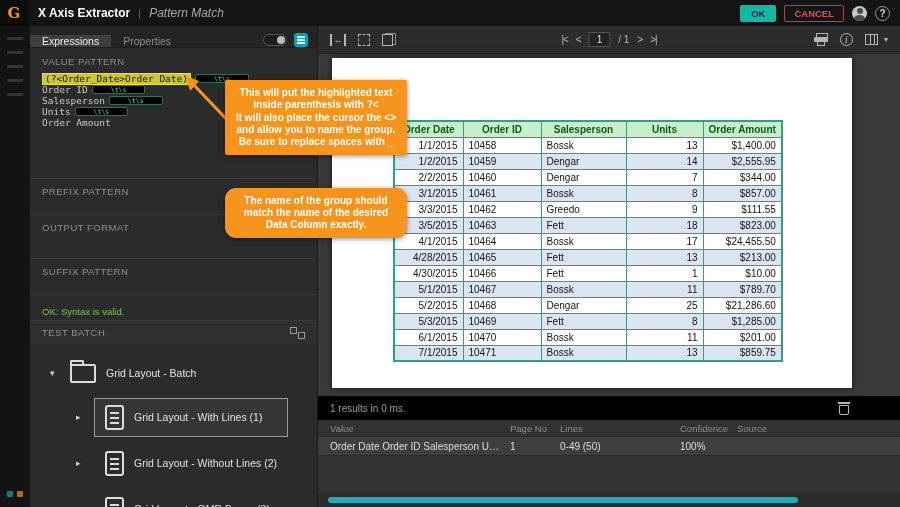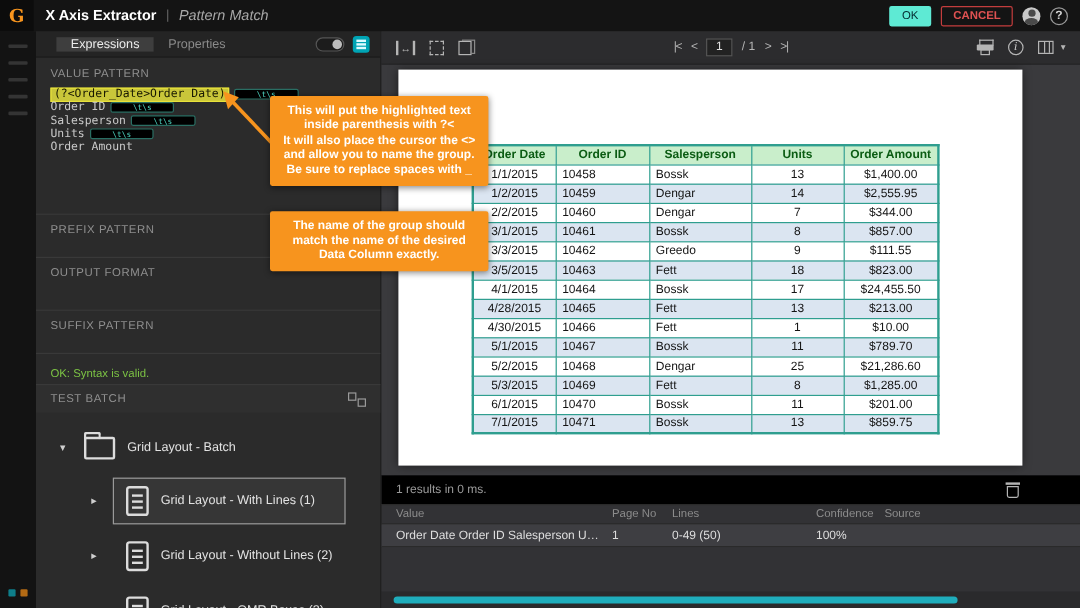--- a/index.html
+++ b/index.html
@@ -9,41 +9,41 @@
 
   
   .topbar { position:absolute; top:0; left:0; right:0; height:26px; background:#141414;
             display:flex; align-items:center; z-index:30; }
   .logo-box { width:28px; height:26px; background:#0c0c0c; display:flex; align-items:center; justify-content:center; }
   .logo-g { color:#f7941e; font-family:"DejaVu Serif", serif; font-weight:bold; font-size:15px; }
   .app-title { margin-left:10px; font-size:12px; font-weight:bold; color:#fff; }
   .title-sep { margin:0 8px; color:#666; font-size:11px; }
   .app-subtitle { color:#a8a8a8; font-style:italic; font-size:12px; }
   .topbar-right { margin-left:auto; display:flex; align-items:center; gap:8px; padding-right:10px; }
-  .btn-ok { background:#5eead4; color:#042c30; font-weight:normal; font-size:9.5px; border:none;
+  .btn-ok { background:#14b8a6; color:#042c30; font-weight:bold; font-size:9.5px; border:none;
             border-radius:2px; padding:3px 11px; cursor:pointer; }
   .btn-cancel { background:transparent; color:#e05252; border:1px solid #c43d3d; border-radius:2px;
                 font-size:9.5px; font-weight:bold; padding:2px 9px; cursor:pointer; }
   .avatar { width:15px; height:15px; border-radius:50%; background:#c9c9c9; position:relative; overflow:hidden; }
   .avatar::before { content:""; position:absolute; top:2px; left:4.5px; width:6px; height:6px; border-radius:50%; background:#4a4a4a; }
   .avatar::after  { content:""; position:absolute; top:9px; left:2px; width:11px; height:7px; border-radius:50% 50% 0 0; background:#4a4a4a; }
   .help { width:15px; height:15px; border-radius:50%; border:1px solid #9a9a9a; color:#d5d5d5;
           font-size:10px; font-weight:bold; display:flex; align-items:center; justify-content:center; }
 
   
   .mini-sidebar { position:absolute; top:26px; left:0; width:30px; bottom:0; background:#131313; }
   .mini-bar { width:16px; height:3px; background:#343434; margin:11px auto 0; border-radius:1px; }
   .mini-dots { position:absolute; bottom:10px; left:0; right:0; display:flex; justify-content:center; gap:4px; }
   .mini-dot { width:6px; height:6px; border-radius:1px; }
   .mini-dot.teal { background:#0e7e8a; } .mini-dot.orange { background:#b36a14; }
 
   
   .left-panel { position:absolute; top:26px; left:30px; width:288px; bottom:0; background:#2b2b2b;
                 border-right:1px solid #191919; }
-  .tabs { height:22px; display:flex; align-items:center; background:#242424; border-bottom:1px solid #1b1b1b;padding-left:17px; }
+  .tabs { height:22px; display:flex; align-items:flex-end; background:#242424; border-bottom:1px solid #1b1b1b; }
   .tab { padding:0 12px; font-size:10.5px; color:#8a8a8a; display:flex; align-items:center; cursor:pointer; }
   .tab.active { background:#3e3e3e; color:#ececec; }
   .tabs-right { margin-left:auto; display:flex; align-items:center; gap:7px; padding-right:9px; }
   .toggle { width:24px; height:12px; border-radius:6px; background:#1c1c1c; border:1px solid #555; position:relative; cursor:pointer; }
   .toggle::after { content:""; position:absolute; right:1px; top:1px; width:8px; height:8px; border-radius:50%; background:#bdbdbd; }
   .badge-teal { width:14px; height:14px; border-radius:3px; background:#00a4b4; display:flex;
                 align-items:center; justify-content:center; cursor:pointer; }
   .badge-teal::before { content:""; width:8px; height:2px; background:#dffbff; box-shadow:0 3px 0 #dffbff, 0 -3px 0 #dffbff; }
 
   .sec-label { color:#8f8f8f; font-size:9.5px; letter-spacing:.5px; }
@@ -113,29 +113,29 @@
 
   .viewer { height:342px; position:relative; background:#3a3a3d; }
   .page { position:absolute; left:14px; top:4px; width:520px; height:330px; background:#ffffff;
           box-shadow:0 0 8px rgba(0,0,0,.55); cursor:text; }
   .doc-table { position:absolute; left:61px; top:62px; border-collapse:collapse; font-size:10px; color:#141414;
                border:2px solid #2f9e8f; }
   .doc-table th, .doc-table td { border:1px solid #2f9e8f; height:16px; padding:0 5px; white-space:nowrap; }
   .doc-table th { background:#c9eecb; color:#0b5c13; font-weight:bold; font-size:10px; text-align:center; }
   .doc-table tr:nth-child(even) td { background:#dbe5f1; }
   .w0{width:69px}.w1{width:78px}.w2{width:85px}.w3{width:77px}.w4{width:73px}
-  .a-r{text-align:center}.a-l{text-align:left}
+  .a-r{text-align:right}.a-l{text-align:left}
 
   
   .callout { position:absolute; width:182px; background:#f7941e; color:#fff; font-weight:bold;
              font-size:10px; line-height:12px; text-align:center; padding:7px 8px; border-radius:2px;
              box-shadow:0 1px 5px rgba(0,0,0,.45); z-index:20; }
   .callout1 { left:225px; top:80px; }
   .callout1 .para + .para { margin-top:1px; }
-  .callout2 { left:225px; top:176px; }
+  .callout2 { left:225px; top:188px;border-radius:11px; }
   .callout-arrow { position:absolute; left:183px; top:74px; width:52px; height:56px; z-index:19; }
 
   
   .results-summary { height:24px; display:flex; align-items:center; padding:0 12px; color:#9a9a9a;
                      font-size:10px; background:#000000; }
   .icon-trash { margin-left:auto; margin-right:38px; width:12px; height:13px; position:relative; cursor:pointer; }
   .icon-trash::before { content:""; position:absolute; top:0; left:0; right:0; height:2px; background:#b5b5b5; }
   .icon-trash::after { content:""; position:absolute; top:3px; left:1px; right:1px; bottom:0;
                        border:1px solid #b5b5b5; border-radius:0 0 2px 2px; }
   .rgrid { display:grid; grid-template-columns:180px 50px 120px 57px 1fr; padding:0 12px; align-items:center; }

